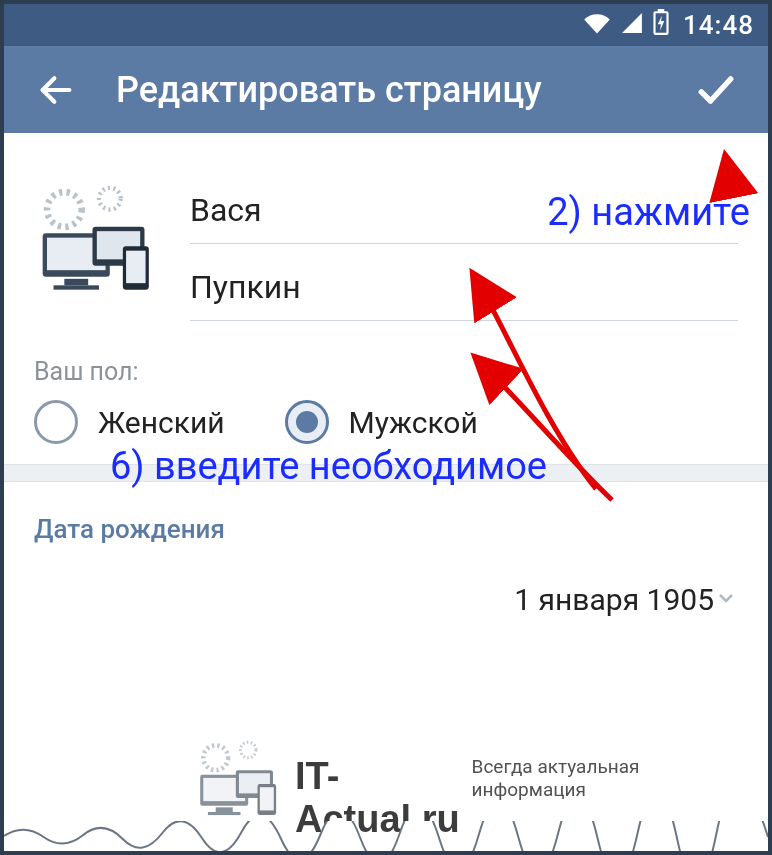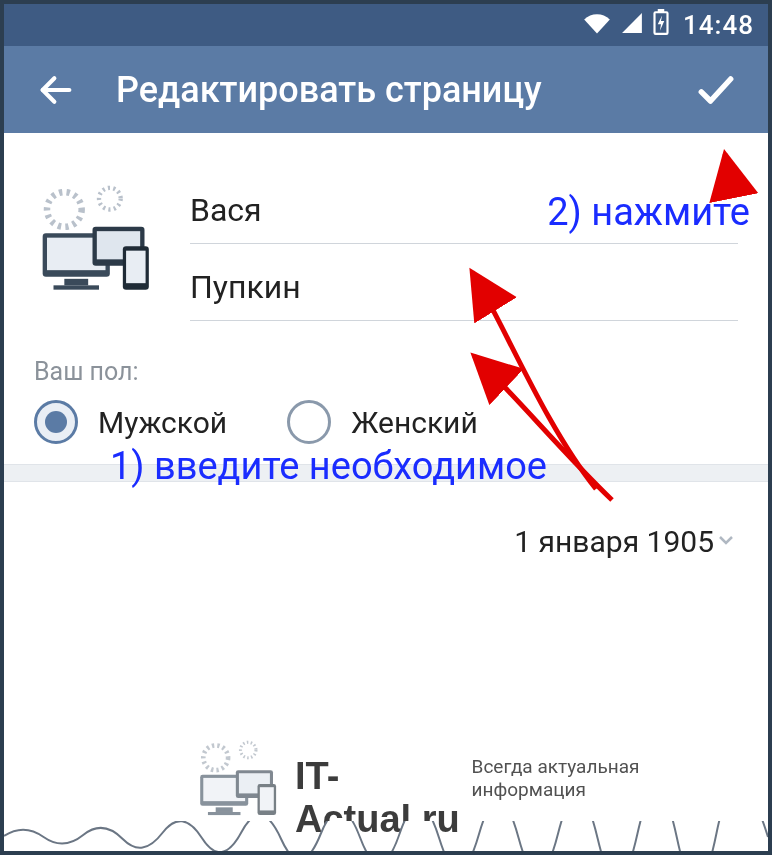--- a/index.html
+++ b/index.html
@@ -98,51 +98,52 @@
           </svg>
         </div>
         <div class="fields">
           <div class="field">Вася</div>
           <div class="field">Пупкин</div>
         </div>
       </div>
 
       <div class="label-small">Ваш пол:</div>
       <div class="radios">
+        <div class="radio">
+          <span class="radio-outer">
+              <span class="radio-inner"></span>
+            </span>
+          <span>Женский</span>
+        </div>
         <div class="radio selected">
           <span class="radio-outer">
               <span class="radio-inner"></span>
             </span>
           <span>Мужской</span>
-        </div>
-        <div class="radio">
-          <span class="radio-outer">
-              <span class="radio-inner"></span>
-            </span>
-          <span>Женский</span>
         </div>
       </div>
     </div>
 
     <div class="divider"></div>
 
     <div class="section">
+      <div class="section-title">Дата рождения</div>
       <div class="row-value">
         <span>1 января 1905</span>
         <span>
           <svg width="24" height="24" viewBox="0 0 24 24" fill="none" stroke="#b0b8c2" stroke-width="2.5">
               <polyline points="6 9 12 15 18 9"></polyline>
             </svg>
         </span>
       </div>
     </div>
   </div>
 
   <div class="annot" style="top:186px; right:18px;">2) нажмите</div>
-  <div class="annot" style="top:440px; left:106px;">1) введите необходимое</div>
+  <div class="annot" style="top:440px; left:106px;">6) введите необходимое</div>
 
   <svg class="arrow" style="top:0;left:0;" width="772" height="855">
     <defs>
       <marker id="ah" markerWidth="12" markerHeight="12" refX="9" refY="5" orient="auto">
         <path d="M0,0 L10,5 L0,10 Z" fill="#e20000"></path>
       </marker>
     </defs>
 
     <path d="M718 186 C 722 175, 724 165, 721 150" stroke="#e20000" stroke-width="5" fill="none" marker-end="url(#ah)"></path>
 

